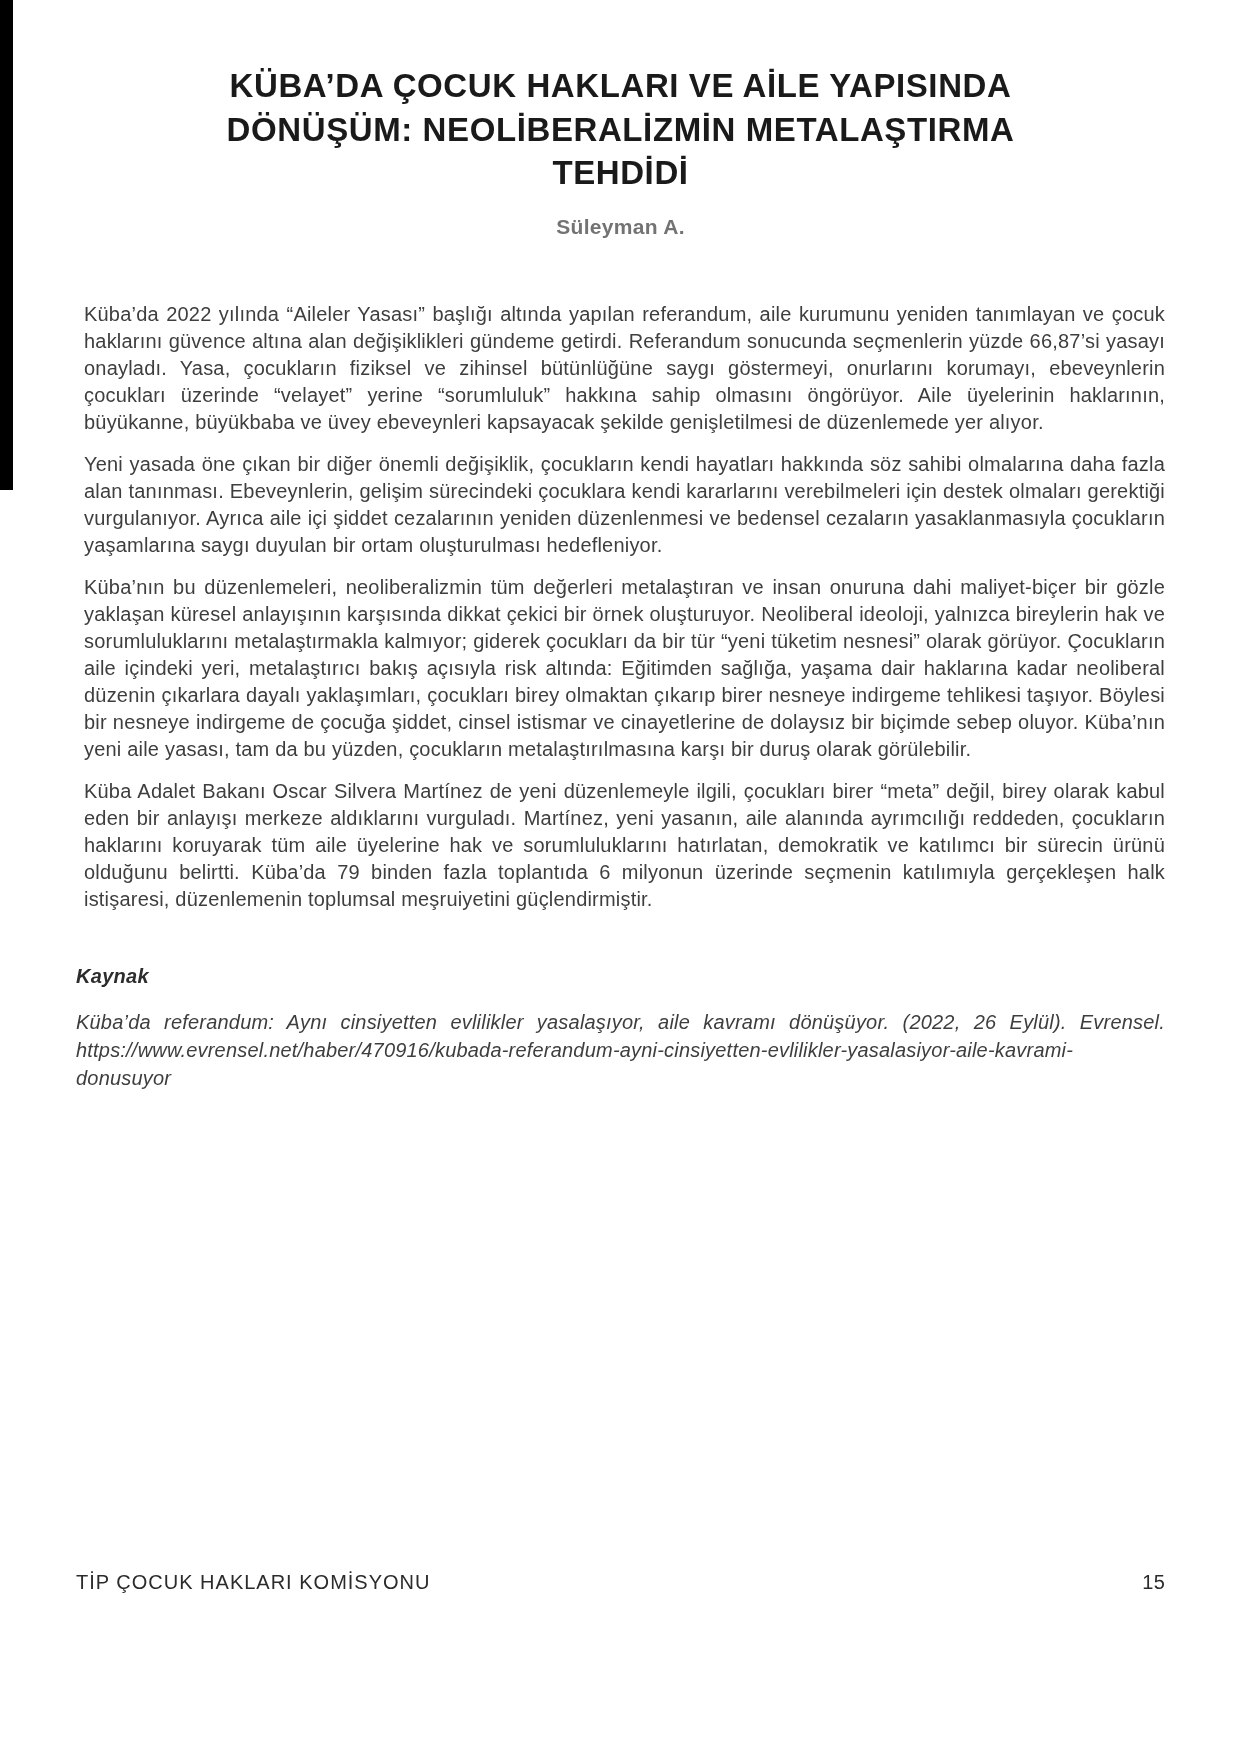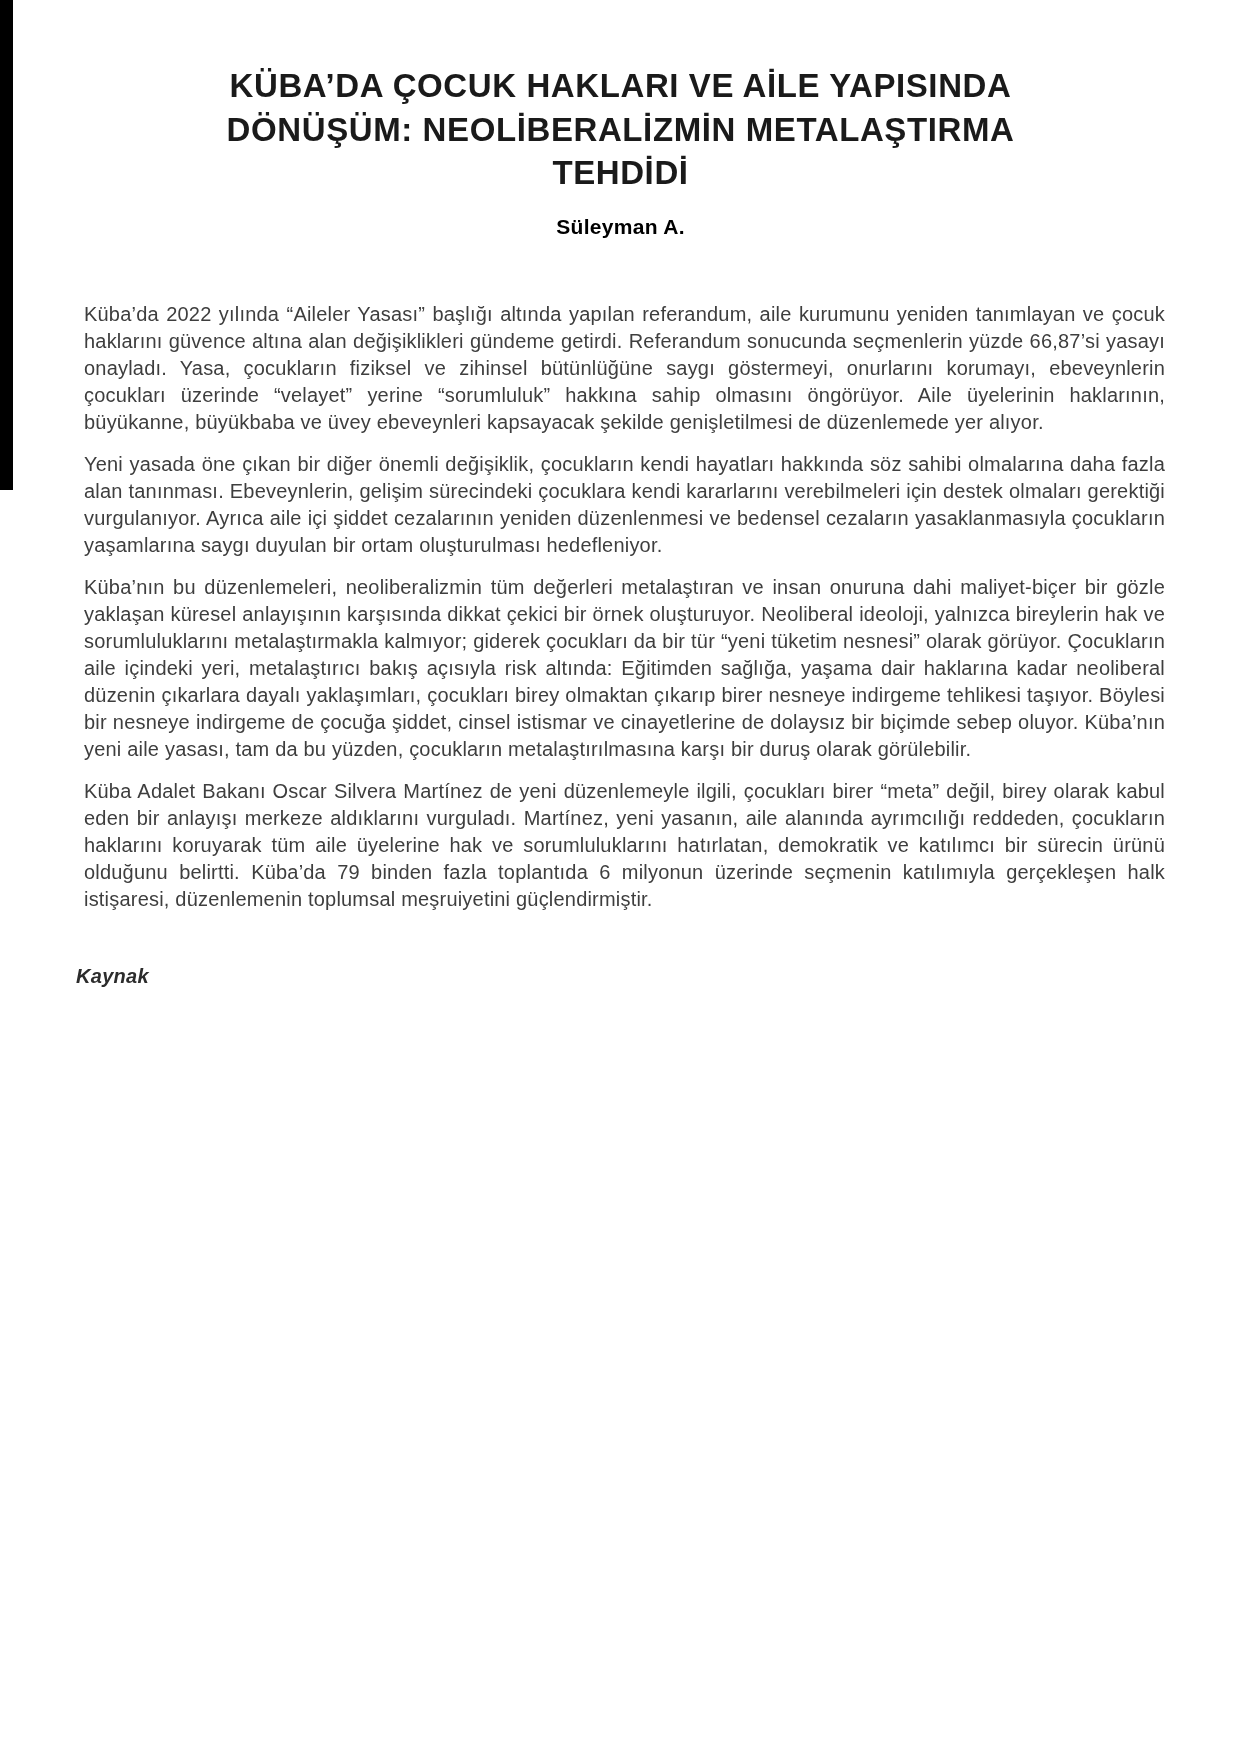--- a/index.html
+++ b/index.html
@@ -38,21 +38,21 @@
     line-height: 1.32;
     font-weight: bold;
     color: #1a1a1a;
     letter-spacing: 0.6px;
   }
   .author {
     margin-top: 20px;
     text-align: center;
     font-size: 21px;
     font-weight: bold;
-    color: #000000;
+    color: #737373;
     letter-spacing: 0.3px;
   }
   .body-text {
     margin-top: 62px;
   }
   .body-text p {
     margin: 0 0 15px 8px;
     font-size: 20px;
     line-height: 1.35;
     text-align: justify;
@@ -108,17 +108,22 @@
 
     <div class="body-text">
       <p>Küba’da 2022 yılında “Aileler Yasası” başlığı altında yapılan referandum, aile kurumunu yeniden tanımlayan ve çocuk haklarını güvence altına alan değişiklikleri gündeme getirdi. Referandum sonucunda seçmenlerin yüzde 66,87’si yasayı onayladı. Yasa, çocukların fiziksel ve zihinsel bütünlüğüne saygı göstermeyi, onurlarını korumayı, ebeveynlerin çocukları üzerinde “velayet” yerine “sorumluluk” hakkına sahip olmasını öngörüyor. Aile üyelerinin haklarının, büyükanne, büyükbaba ve üvey ebeveynleri kapsayacak şekilde genişletilmesi de düzenlemede yer alıyor.</p>
       <p>Yeni yasada öne çıkan bir diğer önemli değişiklik, çocukların kendi hayatları hakkında söz sahibi olmalarına daha fazla alan tanınması. Ebeveynlerin, gelişim sürecindeki çocuklara kendi kararlarını verebilmeleri için destek olmaları gerektiği vurgulanıyor. Ayrıca aile içi şiddet cezalarının yeniden düzenlenmesi ve bedensel cezaların yasaklanmasıyla çocukların yaşamlarına saygı duyulan bir ortam oluşturulması hedefleniyor.</p>
       <p>Küba’nın bu düzenlemeleri, neoliberalizmin tüm değerleri metalaştıran ve insan onuruna dahi maliyet-biçer bir gözle yaklaşan küresel anlayışının karşısında dikkat çekici bir örnek oluşturuyor. Neoliberal ideoloji, yalnızca bireylerin hak ve sorumluluklarını metalaştırmakla kalmıyor; giderek çocukları da bir tür “yeni tüketim nesnesi” olarak görüyor. Çocukların aile içindeki yeri, metalaştırıcı bakış açısıyla risk altında: Eğitimden sağlığa, yaşama dair haklarına kadar neoliberal düzenin çıkarlara dayalı yaklaşımları, çocukları birey olmaktan çıkarıp birer nesneye indirgeme tehlikesi taşıyor. Böylesi bir nesneye indirgeme de çocuğa şiddet, cinsel istismar ve cinayetlerine de dolaysız bir biçimde sebep oluyor. Küba’nın yeni aile yasası, tam da bu yüzden, çocukların metalaştırılmasına karşı bir duruş olarak görülebilir.</p>
       <p>Küba Adalet Bakanı Oscar Silvera Martínez de yeni düzenlemeyle ilgili, çocukları birer “meta” değil, birey olarak kabul eden bir anlayışı merkeze aldıklarını vurguladı. Martínez, yeni yasanın, aile alanında ayrımcılığı reddeden, çocukların haklarını koruyarak tüm aile üyelerine hak ve sorumluluklarını hatırlatan, demokratik ve katılımcı bir sürecin ürünü olduğunu belirtti. Küba’da 79 binden fazla toplantıda 6 milyonun üzerinde seçmenin katılımıyla gerçekleşen halk istişaresi, düzenlemenin toplumsal meşruiyetini güçlendirmiştir.</p>
     </div>
 
     <h2 class="source-heading">Kaynak</h2>
 
+    <p class="reference">Küba’da referandum: Aynı cinsiyetten evlilikler yasalaşıyor, aile kavramı dönüşüyor. (2022, 26 Eylül). Evrensel. https://www.evrensel.net/haber/470916/kubada-referandum-ayni-cinsiyetten-evlilikler-yasalasiyor-aile-kavrami-donusuyor</p>
 
   </div>
 
+  <div class="footer">
+    <span class="footer-left">TİP ÇOCUK HAKLARI KOMİSYONU</span>
+    <span class="page-number">15</span>
+  </div>
 
 </div>
 
 </body></html>

